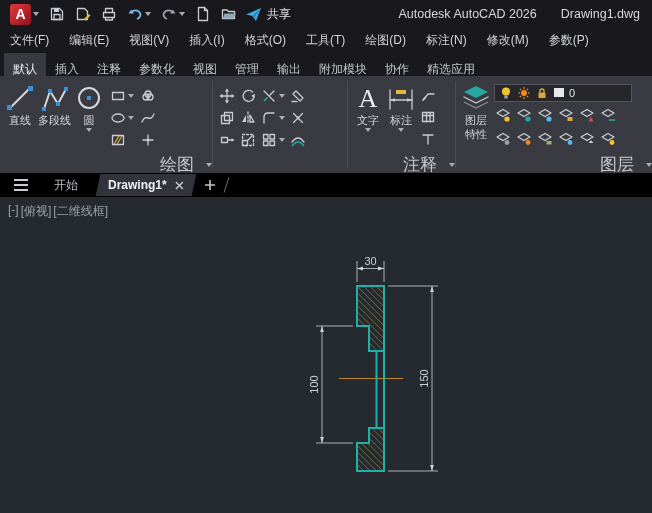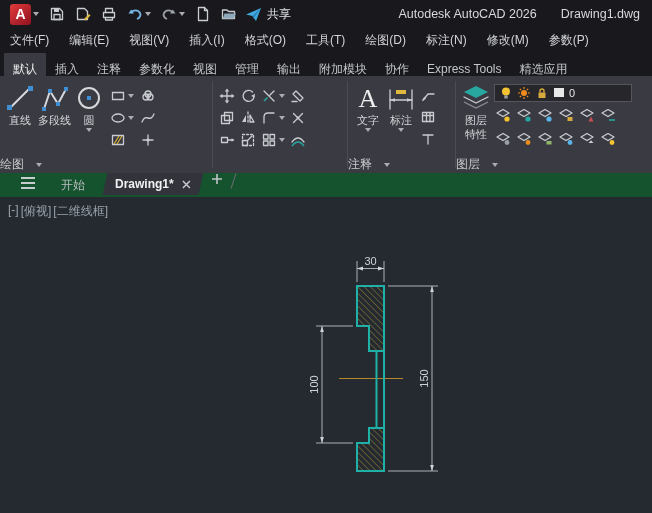--- a/index.html
+++ b/index.html
@@ -19,22 +19,22 @@
   .menu-item{padding:3px 10px;font-size:12px;color:#d2d4d7;white-space:nowrap}
   
   .ribbon-tabs{height:23px;background:#19191d;display:flex;align-items:stretch;padding-left:4px}
   .rtab{display:flex;align-items:center;padding:16px 9px;font-size:12px;color:#c3c6ca;white-space:nowrap}
   .rtab.active{background:#3a3a42;color:#eceded}
   
   .ribbon-body{height:97px;background:#3a3a42;display:flex}
   .panel{display:flex;flex-direction:column}
   .p-draw{width:212px}.p-modify{width:134px}.p-annotate{width:107px}.p-layers{flex:1}
   .panel-content{flex:1;display:flex;padding:4px 5px 0;gap:3px}
-  .panel-label{height:17px;display:flex;align-items:center;justify-content:flex-start;gap:12px;
-    font-size:12px;color:#c6c9cc}
+  .panel-label{height:17px;display:flex;align-items:center;justify-content:flex-end;gap:12px;
+    font-size:17px;color:#c6c9cc}
   .vdiv{width:1px;background:#4b4b54;margin:5px 0}
   .bigbtn{display:flex;flex-direction:column;align-items:center;gap:1px;padding-top:3px;
     font-size:11px;color:#d5d7d9;white-space:nowrap}
   .bigbtn .lbl{line-height:13px}
   .mini{display:flex;align-items:center;gap:2px;height:20px;padding:0 1px}
   .draw-minis{display:grid;grid-template-columns:auto auto;grid-auto-rows:22px;align-content:start;
     padding-top:6px;column-gap:4px;margin-left:2px}
   .mod-grid{display:flex;flex-direction:column;gap:2px;padding-top:6px}
   .mod-row{display:flex;gap:3px}
   .minicol{display:flex;flex-direction:column;gap:2px;padding-top:5px}
@@ -42,21 +42,21 @@
   .layer-bar{height:18px;background:#26262b;border:1px solid#55555e;display:flex;align-items:center;
     gap:4px;padding:0 4px;color:#e3e5e7;font-size:11px;width:138px}
   .layer-minis{display:flex;gap:3px}
   
   .ln{stroke:#c9cdd1;fill:none;stroke-width:1.3;stroke-linecap:round;stroke-linejoin:round}
   .ln2{stroke:#d4d8db;fill:none;stroke-width:2;stroke-linecap:round}
   .fl{fill:#c9cdd1}
   .blue{fill:#3f8fd2}
   .tls{stroke:#27a79f;fill:none;stroke-width:1.6}
   
-  .filetabs{height:24px;background:#14532d;display:flex;align-items:flex-start;padding-left:15px;gap:10px}
+  .filetabs{height:24px;background:#000000;display:flex;align-items:center;padding-left:8px;gap:10px}
   .burger{display:flex;flex-direction:column;gap:3px;padding:4px 6px}
   .burger i{display:block;width:14px;height:2px;background:#c8ccd0}
   .ftab{font-size:12px;color:#b8bcc0;padding:4px 10px}
   .ftab.active{background:#33333c;color:#f0f1f2;font-weight:bold;display:flex;align-items:center;
     gap:8px;transform:skewX(-12deg)}
   .ftab.active>*{transform:skewX(12deg)}
   .slash{width:1px;height:16px;background:#6a6e74;transform:rotate(18deg)}
   
   .canvas{position:relative;height:316px;background:#252a31}
   .vp-label{position:absolute;left:8px;top:6px;font-size:12px;color:#9aa3ab;display:flex;gap:2px}
@@ -144,21 +144,20 @@
 <div class="ribbon-tabs">
   <span class="rtab active">默认</span>
   <span class="rtab">插入</span>
   <span class="rtab">注释</span>
   <span class="rtab">参数化</span>
   <span class="rtab">视图</span>
   <span class="rtab">管理</span>
   <span class="rtab">输出</span>
   <span class="rtab">附加模块</span>
   <span class="rtab">协作</span>
-  <span class="rtab">Express Tools</span>
   <span class="rtab">精选应用</span>
 </div>
 
 <div class="ribbon-body">
 
   <div class="panel p-draw">
     <div class="panel-content">
       <div class="bigbtn">
         <svg width="30" height="30">
           <line class="ln2" x1="5" y1="25" x2="25" y2="5"></line>

